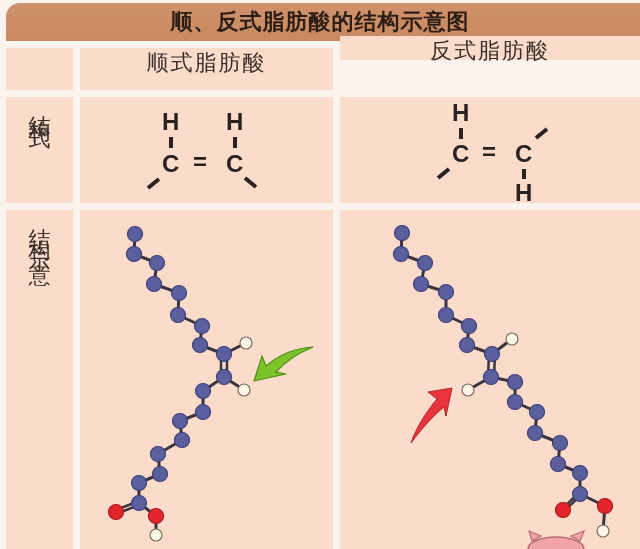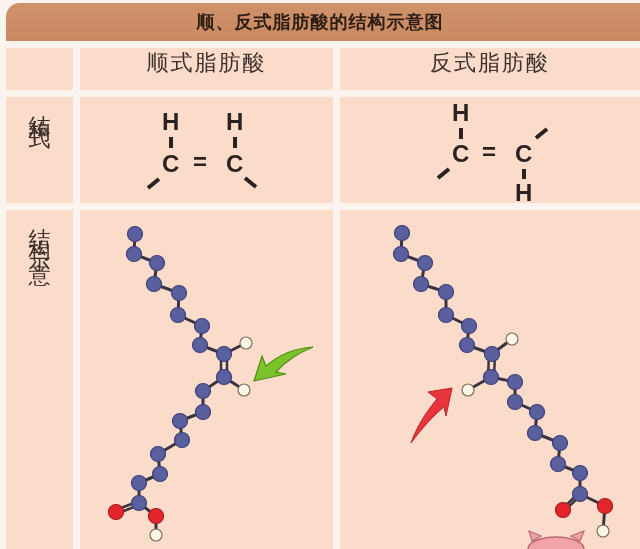--- a/index.html
+++ b/index.html
@@ -9,21 +9,21 @@
     font-family: "DejaVu Sans", sans-serif;
   }
   .title-bar {
     position: absolute; left: 6px; top: 3px; width: 640px; height: 38px;
     background: linear-gradient(#cf916a, #c98a62);
     border-top-left-radius: 14px;
     display: flex; align-items: center; justify-content: center;
     padding-right: 12px; box-sizing: border-box;
   }
   .title-text {
-    font-size: 18px; font-weight: bold; color: #2c1d14; letter-spacing: 1px;
+    font-size: 22px; font-weight: bold; color: #2c1d14; letter-spacing: 1px;
   }
   .cell {
     position: absolute; background: #fbdccb;
     display: flex; align-items: flex-start; justify-content: center;
     color: #3a2f29;
   }
   .hdr-text { font-size: 22px; letter-spacing: 2px; }
   .row-label {
     writing-mode: vertical-rl; text-orientation: upright;
     font-size: 22px; letter-spacing: 10px; color: #3a2f29;
@@ -38,21 +38,21 @@
 <body>
 
 <div class="title-bar">
   <span class="title-text">顺、反式脂肪酸的结构示意图</span>
 </div>
 
 <div class="cell" style="left:6px;top:48px;width:67px;height:42px;"></div>
 <div class="cell" style="left:80px;top:48px;width:253px;height:42px;">
   <span class="hdr-text">顺式脂肪酸</span>
 </div>
-<div class="cell" style="left:340px;top:48px;width:300px;height:42px;">
+<div class="cell" style="left:340px;top:36px;width:300px;height:24px;">
   <span class="hdr-text">反式脂肪酸</span>
 </div>
 
 <div class="cell" style="left:6px;top:97px;width:67px;height:106px;">
   <span class="row-label" style="letter-spacing:6px;">结构式</span>
 </div>
 <div class="cell" style="left:80px;top:97px;width:253px;height:106px;"></div>
 <div class="cell" style="left:340px;top:97px;width:300px;height:106px;"></div>
 
 <div class="cell" style="left:6px;top:210px;width:67px;height:339px;">

